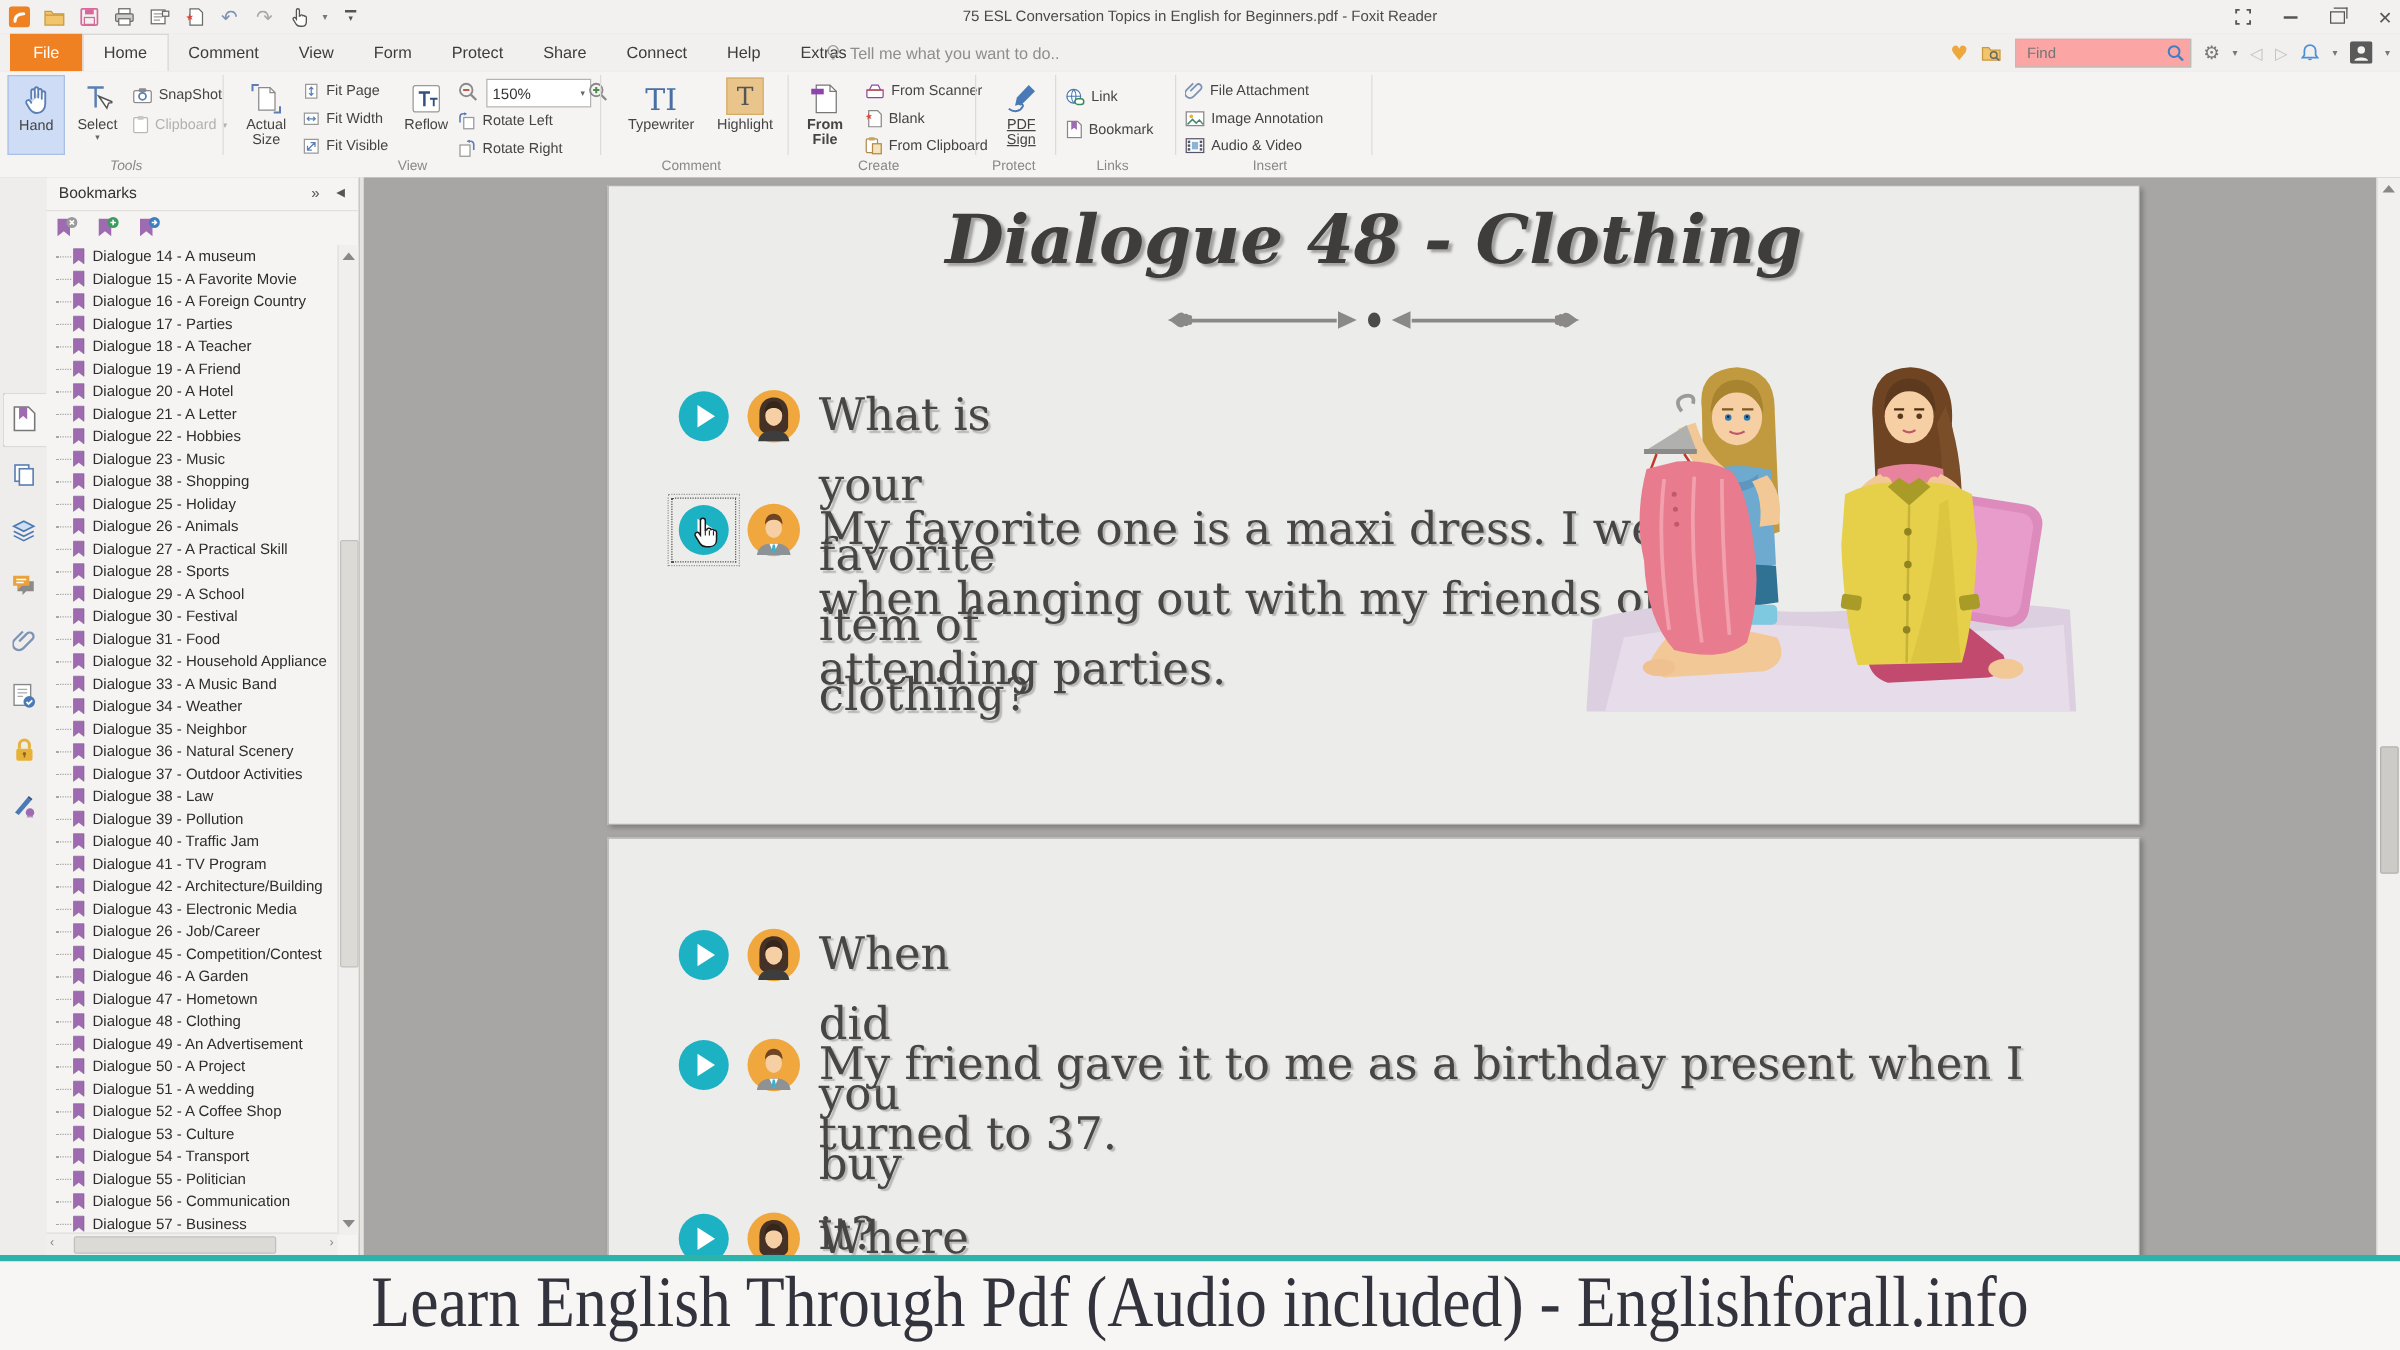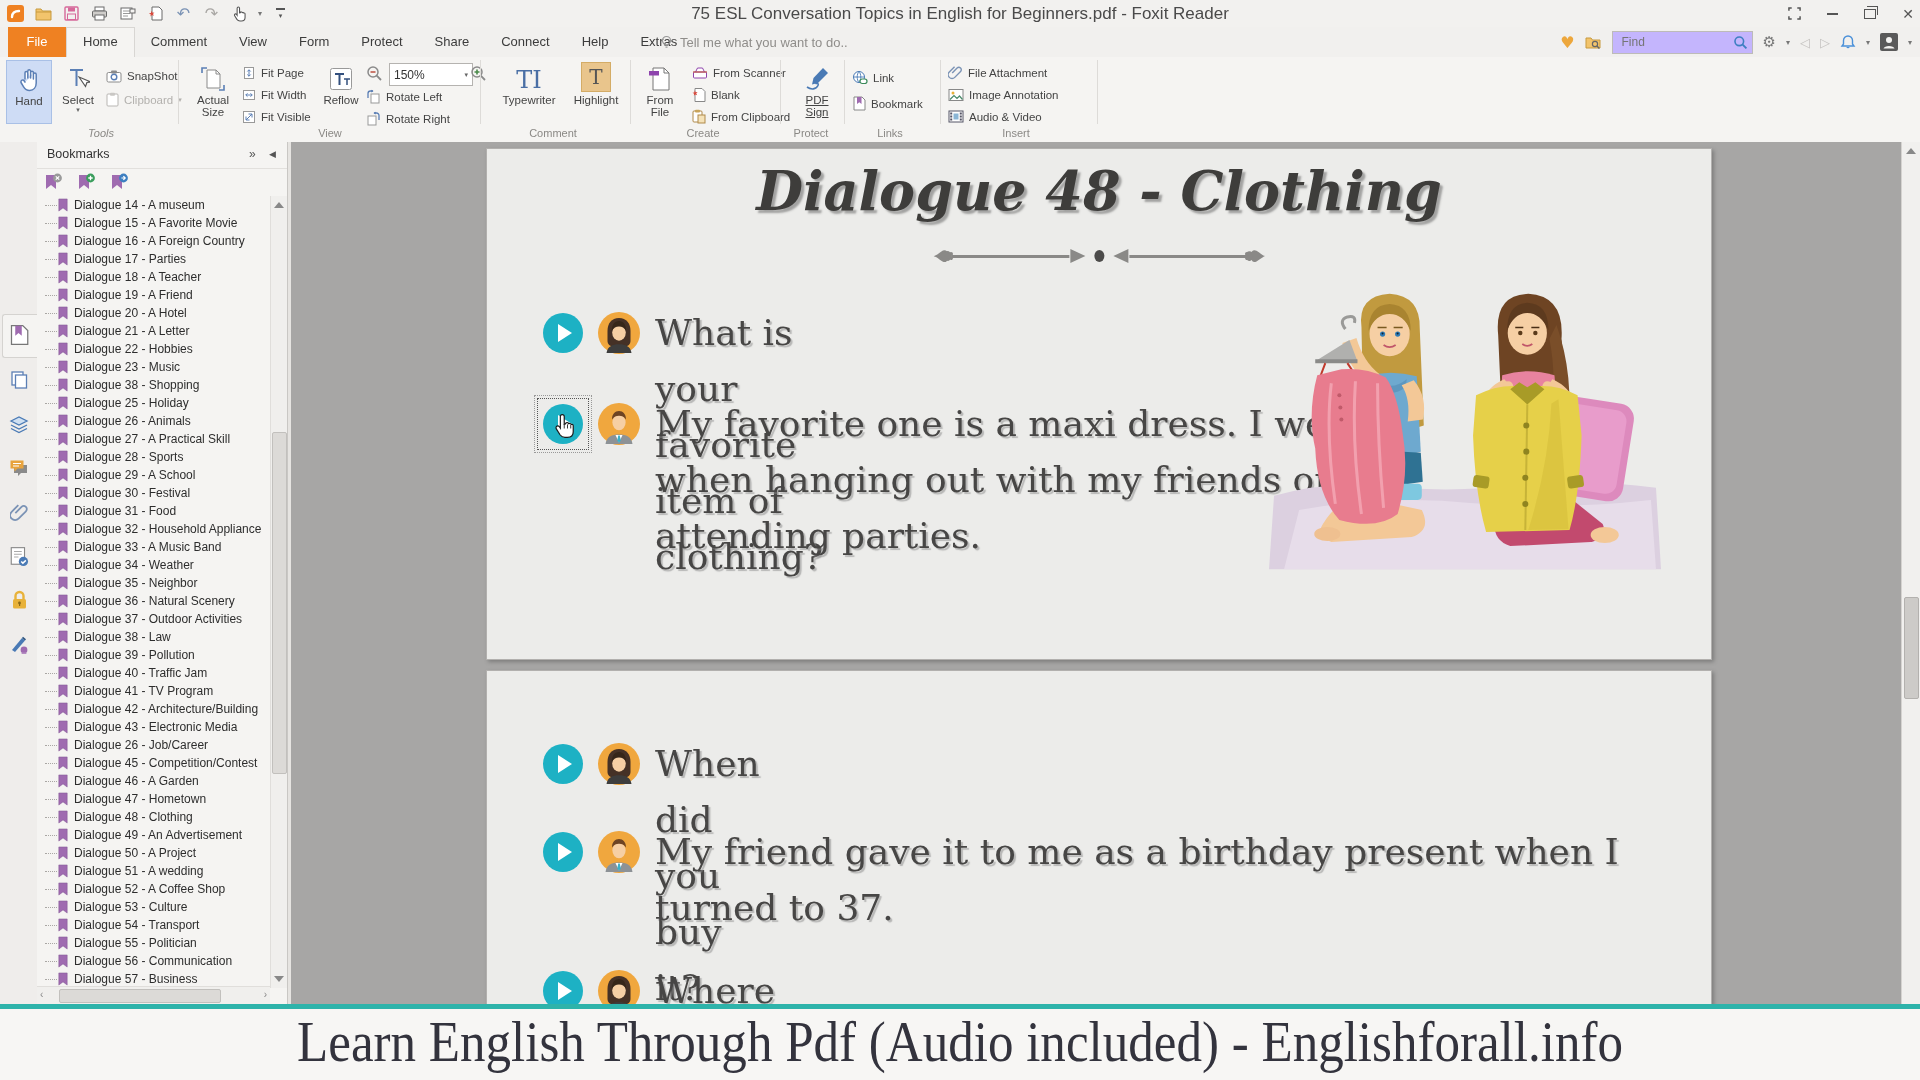--- a/index.html
+++ b/index.html
@@ -4,35 +4,35 @@
 <style>
   html,body{margin:0;padding:0;background:#777;}
   #app{position:relative;width:1920px;height:1080px;overflow:hidden;background:#a7a6a5;
        font-family:"Liberation Sans",sans-serif;-webkit-font-smoothing:antialiased;}
   .abs{position:absolute;}
   
   .titlebar{position:absolute;left:0;top:0;width:1920px;height:27px;background:#f2f1ef;border-bottom:1px solid #e3e1df;}
   .qat{position:absolute;left:6px;top:3px;display:flex;align-items:center;gap:9px;height:21px;}
   .qat .ic{display:inline-flex;align-items:center;justify-content:center;width:19px;height:19px;}
   .wtitle{position:absolute;left:300px;right:300px;top:0;height:27px;line-height:27px;text-align:center;
-          font-size:17px;color:#4a4a4a;white-space:nowrap;}
+          font-size:12px;color:#4a4a4a;white-space:nowrap;}
   .wctrls{position:absolute;right:6px;top:0;height:27px;display:flex;align-items:center;gap:26px;color:#555;}
   .mini{width:11px;height:2px;background:#555;}
   .resto{width:10px;height:8px;border:1.4px solid #555;position:relative;background:#f2f1ef;}
   .resto:before{content:"";position:absolute;left:2px;top:-4px;width:10px;height:8px;border:1.4px solid #555;border-bottom:none;border-left:none;}
   .closex{font-size:14px;color:#555;line-height:1;}
   
   .menubar{position:absolute;left:0;top:27px;width:1920px;height:30px;background:#f1f0ee;border-bottom:1px solid #d8d6d3;}
   .mtabs{position:absolute;left:8px;top:0;display:flex;height:30px;align-items:stretch;}
   .mtab{padding:0 16px;line-height:30px;font-size:13px;color:#3c3c3c;}
   .mtab.file{background:#ef8122;color:#fff;min-width:26px;text-align:center;}
   .mtab.active{background:#f5f4f2;border:1px solid #d8d6d3;border-bottom:none;line-height:28px;}
   .tellme{position:absolute;left:660px;top:0;height:30px;display:flex;align-items:center;gap:7px;font-size:13px;color:#8f8d8a;}
   .mright{position:absolute;right:8px;top:0;height:30px;display:flex;align-items:center;gap:10px;}
-  .findbox{width:128px;height:21px;border:1px solid #bdbbb8;background:#c4b5fd;display:flex;align-items:center;padding:0 4px 0 7px;}
+  .findbox{width:128px;height:21px;border:1px solid #bdbbb8;background:#fca5a5;display:flex;align-items:center;padding:0 4px 0 7px;}
   .findbox input{border:none;outline:none;flex:1;font-size:12px;color:#555;font-family:"Liberation Sans",sans-serif;background:transparent;width:90px;}
   .ddv{font-size:8px;color:#777;}
   .navarr{font-size:13px;color:#c4c2c0;}
   
   .ribbon{position:absolute;left:0;top:57px;width:1920px;height:85px;background:#f5f4f2;border-bottom:1px solid #cfcdca;}
   .rsep{position:absolute;top:3px;height:64px;width:1px;background:#dddbd8;}
   .glabel{position:absolute;top:70px;font-size:11px;color:#8a8885;transform:translateX(-50%);}
   .bigbtn{position:absolute;top:3px;height:62px;text-align:center;font-size:11.5px;color:#444;}
   .bigbtn .bicon{height:32px;display:flex;align-items:flex-end;justify-content:center;margin-bottom:2px;}
   .bigbtn.active{background:#cedcf5;border:1px solid #a9c0e6;}
@@ -353,21 +353,21 @@
     <div class="rsep" style="left:630px;"></div>
 
     <div class="bigbtn" style="left:636px;width:48px;">
       <div class="bicon">
         <svg width="26" height="26" viewBox="0 0 26 26">
             <path d="M6 2h11l5 5v17H6z" fill="#fff" stroke="#777"></path>
             <path d="M17 2v5h5" fill="none" stroke="#777"></path>
             <rect x="2" y="5" width="10" height="4.5" fill="#8e44ad"></rect>
           </svg>
       </div>
-      <span style="display:block;width:48px;">From File</span>
+      <span style="display:block;width:48px;font-weight:bold;">From File</span>
     </div>
     <div class="rrow" style="left:692px;top:6px;">
       <svg width="16" height="14" viewBox="0 0 16 14">
           <path d="M3.5 6l2-4h5l2 4" fill="#fff" stroke="#8e44ad"></path>
           <rect x="1.5" y="6" width="13" height="6" rx="1" fill="#fff" stroke="#8e44ad"></rect>
           <path d="M1 6h14" stroke="#c0594a" stroke-width="1.2"></path>
         </svg>
       <span>From Scanner</span>
     </div>
     <div class="rrow" style="left:692px;top:28px;">

